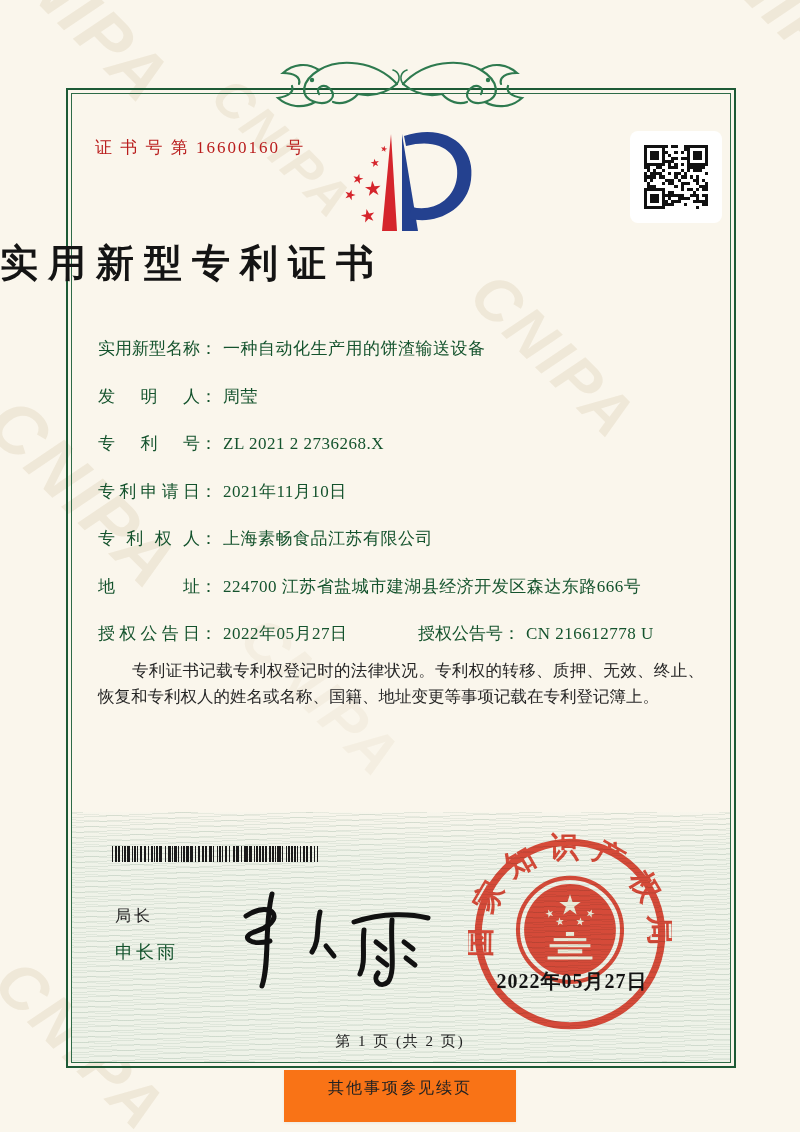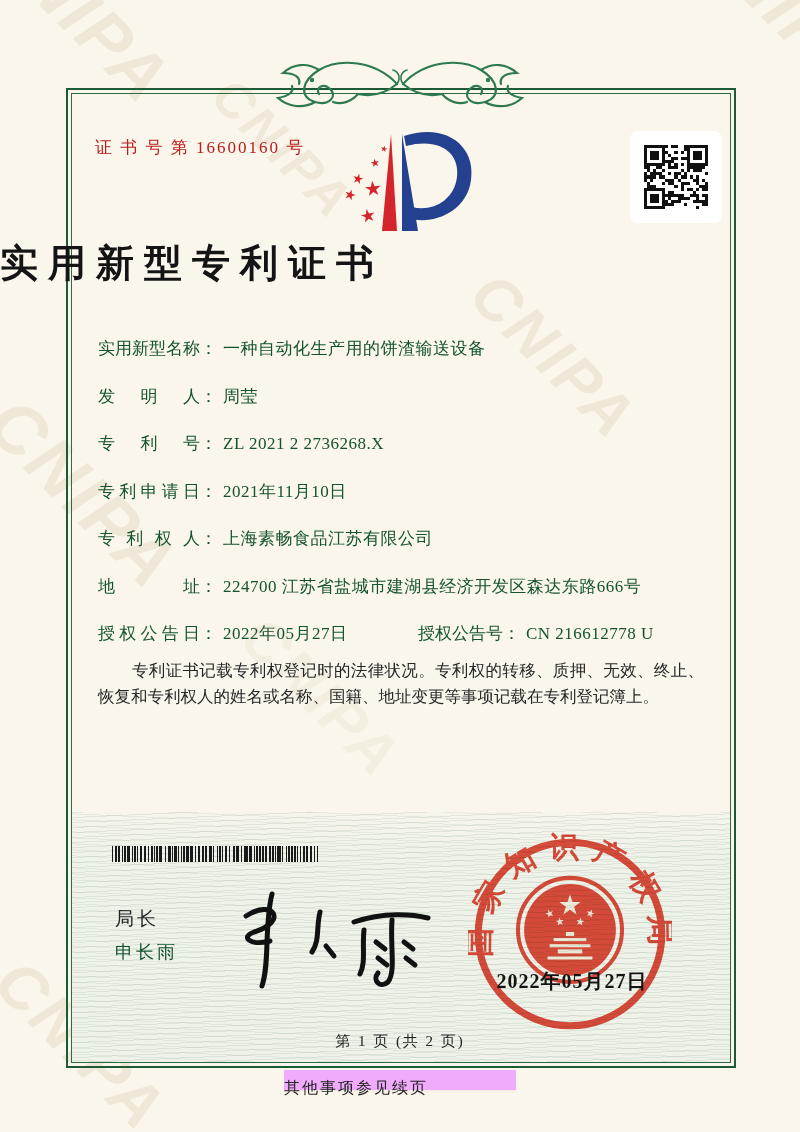--- a/index.html
+++ b/index.html
@@ -48,32 +48,32 @@
   .fvalue{letter-spacing:.5px;}
   .g2{position:absolute;left:320px;top:0;}
   .r0{top:337px}.r1{top:385px}.r2{top:432px}.r3{top:480px}.r4{top:527px}.r5{top:575px}.r6{top:622px}
   
   .paras{left:98px;top:658px;width:606px;font-size:16.5px;line-height:25.5px;
          text-align:justify;color:#262626;}
   .paras p{margin:0;text-indent:34px;}
   
   .barcode{left:112px;top:846px;width:208px;height:16px;}
   
-  .sig-title{left:115px;top:906px;font-size:19px;letter-spacing:3px;color:#222;
+  .sig-title{left:115px;top:906px;font-size:16px;letter-spacing:3px;color:#222;
              font-family:"Liberation Sans","DejaVu Sans",sans-serif;}
   .sig-name{left:115px;top:940px;font-size:18px;letter-spacing:3px;color:#14532d;
             font-family:Liberation Sans, sans-serif;}
   .sig-script{left:232px;top:886px;}
   
   .seal{left:468px;top:832px;width:204px;height:204px;mix-blend-mode:multiply;}
   .seal-date{left:470px;top:968px;width:204px;text-align:center;font-size:20px;font-weight:bold;
              letter-spacing:1px;color:#141414;z-index:6;}
   .pageinfo{left:0;top:1032px;width:100%;text-align:center;font-size:15px;letter-spacing:2px;color:#222;}
-  .contbox{left:284px;top:1070px;width:232px;height:20px;background:#f0abfc;
-           box-shadow:0 1px 3px rgba(0,0,0,.06);line-height:36px;
+  .contbox{left:284px;top:1070px;width:232px;height:52px;background:#f97316;
+           box-shadow:0 1px 3px rgba(0,0,0,.06);text-align:center;line-height:36px;
            font-size:16px;letter-spacing:2px;color:#222;}
 </style>
 </head>
 <body>
 
 <span class="wm wm1">CNIPA</span>
 <span class="wm wm2">CNIPA</span>
 <span class="wm wm3">CNIPA</span>
 <span class="wm wm4">CNIPA</span>
 <span class="wm wm5">CNIPA</span>

